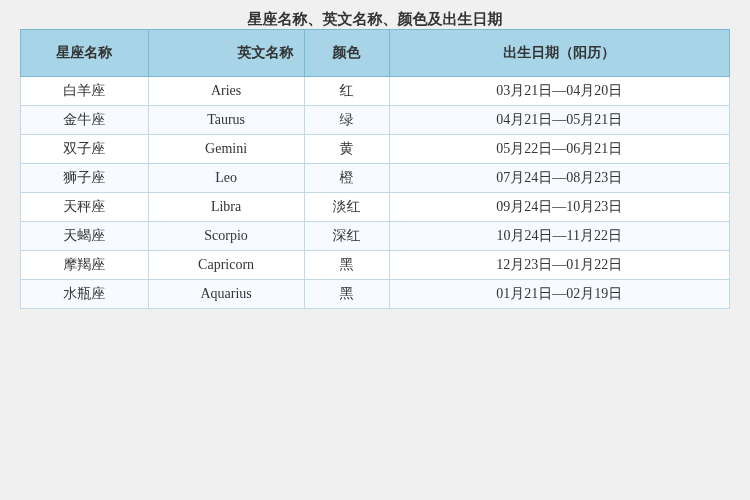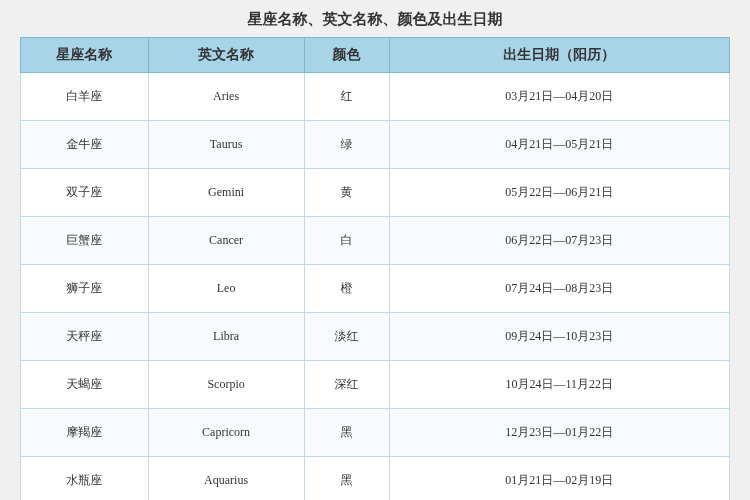--- a/index.html
+++ b/index.html
@@ -21,58 +21,57 @@
     }
 
     .container {
       width: 100%;
     }
 
     .title {
       text-align: center;
       font-size: 15px;
       color: #333;
-      margin-bottom: 8px;
       font-weight: bold;
     }
 
     table {
       width: 100%;
       border-collapse: collapse;
       background: white;
     }
 
     thead tr th {
       background-color: #a8d4e8;
       border: 1px solid #7ab8d4;
-      padding: 8px 10px;
+      padding: 14px 10px;
       text-align: center;
       font-size: 14px;
       color: #333;
       font-weight: bold;
     }
 
     tbody tr td {
       border: 1px solid #c0d8e8;
-      padding: 15px 10px;
+      padding: 5px 10px;
       text-align: center;
-      font-size: 12px;
+      font-size: 14px;
       color: #333;
     }
 
     tbody tr:nth-child(odd) {
       background-color: #ffffff;
     }
 
     tbody tr:nth-child(even) {
       background-color: #f7fbff;
     }
 
     .col-name { width: 18%; }
-    .col-en   { width: 22%; }
+    .col-en   { width: 22%; text-align: right; }
     .col-color{ width: 12%; }
     .col-date { width: 48%; margin-left: 37px; }
   </style>
 </head>
 <body>
 
 <div class="container">
   <div class="title">星座名称、英文名称、颜色及出生日期</div>
   <table>
     <thead>
@@ -96,26 +95,20 @@
           <td>绿</td>
           <td>04月21日—05月21日</td>
         </tr>
         <tr>
           <td>双子座</td>
           <td>Gemini</td>
           <td>黄</td>
           <td>05月22日—06月21日</td>
         </tr>
         <tr>
-          <td>巨蟹座</td>
-          <td>Cancer</td>
-          <td>白</td>
-          <td>06月22日—07月23日</td>
-        </tr>
-        <tr>
           <td>狮子座</td>
           <td>Leo</td>
           <td>橙</td>
           <td>07月24日—08月23日</td>
         </tr>
         <tr>
           <td>天秤座</td>
           <td>Libra</td>
           <td>淡红</td>
           <td>09月24日—10月23日</td>

